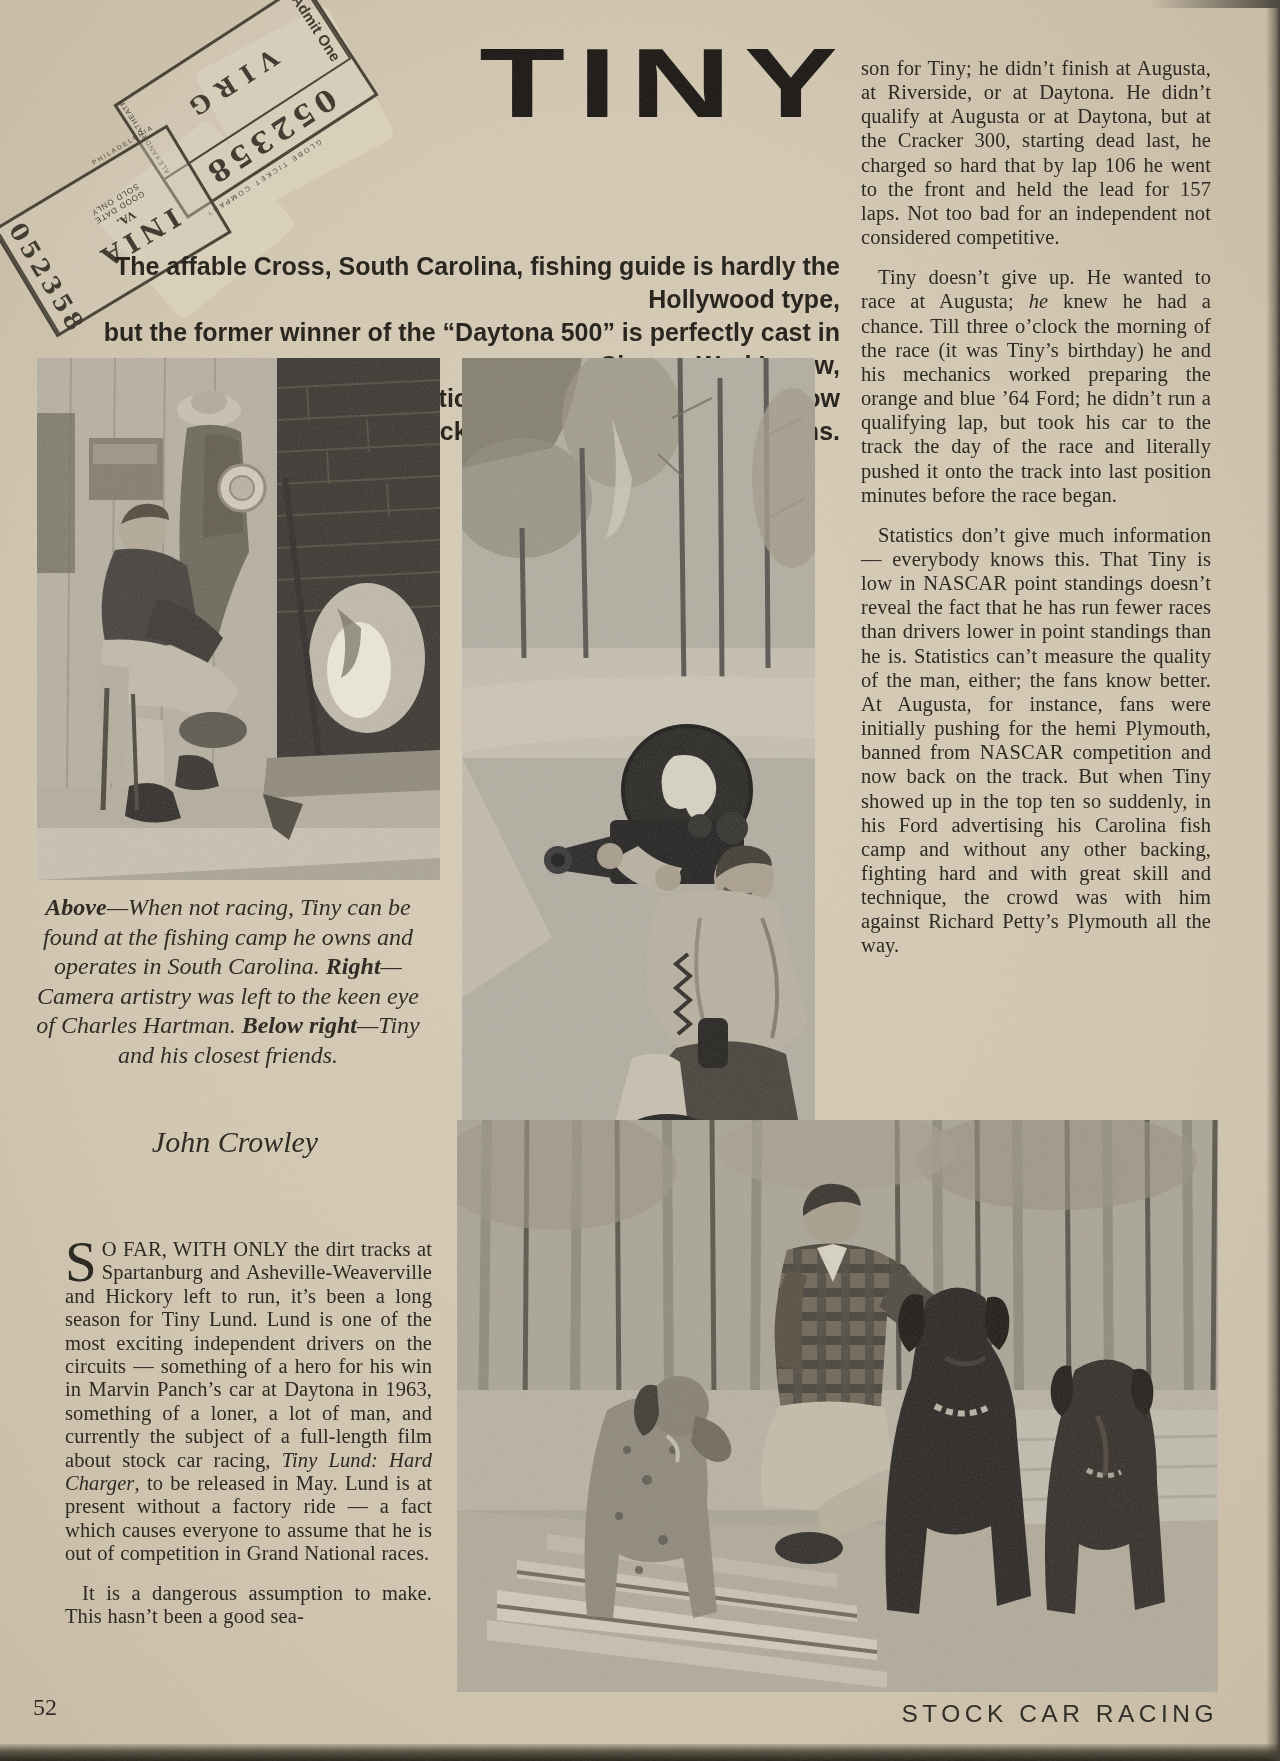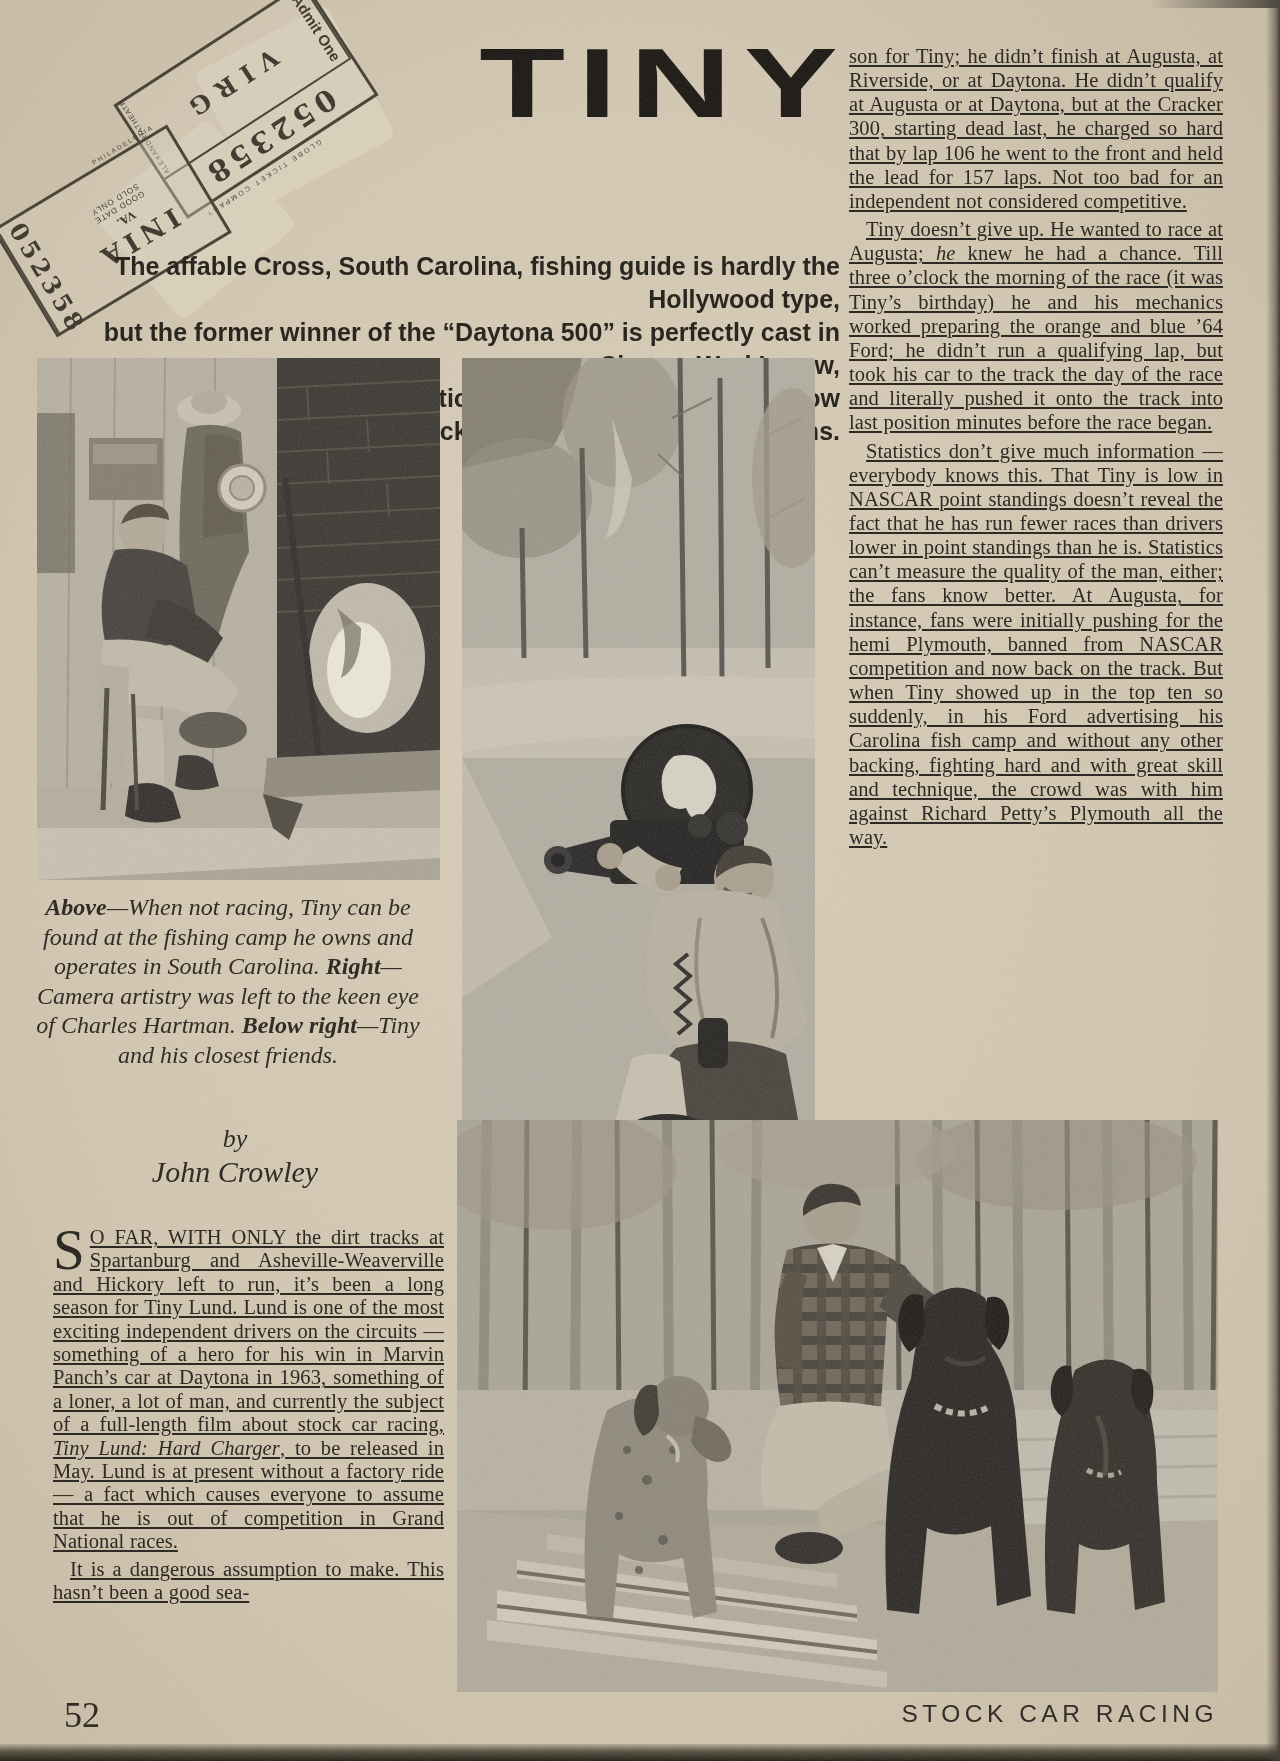--- a/index.html
+++ b/index.html
@@ -66,27 +66,27 @@
   .photo3{left:457px;top:1120px;width:761px;height:572px;}
   
   .caption{left:28px;top:893px;width:400px;text-align:center;font-style:italic;
     font-size:24px;line-height:29.5px;color:#2a251e;}
   .cap-label{font-weight:bold;}
   .byline{left:35px;top:1124px;width:400px;text-align:center;font-style:italic;color:#2a251e;}
   .byline .by{font-size:26px;line-height:30px;}
   .byline .author{font-size:30px;line-height:36px;}
   
   .col{text-align:justify;color:#26221c;letter-spacing:.1px;word-spacing:.5px;}
-  .col p{margin:4px;text-decoration:underline;}
+  .col p{margin:16px;}
   .left-col{left:49px;top:1222px;width:399px;font-size:20.5px;line-height:23.4px;}
   .right-col{left:845px;top:40px;width:382px;font-size:20.5px;line-height:24.15px;}
   .indent{text-indent:17px;}
   .dropcap{float:left;font-size:57px;line-height:44px;padding:2px 5px 0 0;color:#26221c;}
   
-  .pagenum{left:64px;top:1694px;font-size:36px;color:#2a261f;text-align:center;}
+  .pagenum{left:33px;top:1694px;font-size:24px;color:#2a261f;text-align:center;}
   .magname{left:0;top:1700px;width:1218px;text-align:right;font-family:"Liberation Sans",sans-serif;
     font-size:24.5px;letter-spacing:4.5px;color:#2a2620;}
 </style>
 </head>
 <body>
 
 <div class="page">
 
   <div class="abs ticket-zone">
     <div class="abs stub stub1"></div>
@@ -254,21 +254,20 @@
       <rect x="236" y="660" width="30" height="50" rx="8" fill="#1f1d1a"></rect>
       <rect width="353" height="783" filter="url(#g2)" opacity="0.16"></rect>
     </svg>
   </div>
 
   <div class="abs caption">
     <span class="cap-label">Above</span><span>—When not racing, Tiny can be found at the fishing camp he owns and operates in South Carolina. </span><span class="cap-label">Right</span><span>—Camera artistry was left to the keen eye of Charles Hartman. </span><span class="cap-label">Below right</span><span>—Tiny and his closest friends.</span>
   </div>
 
   <div class="abs byline">
-    <div class="by">by</div>
     <div class="author">John Crowley</div>
   </div>
 
   <div class="abs col left-col">
     <p><span class="dropcap">S</span><span>O FAR, WITH ONLY</span><span> the dirt tracks at Spartanburg and Asheville-Weaverville and Hickory left to run, it’s been a long season for Tiny Lund. Lund is one of the most exciting independent drivers on the circuits — something of a hero for his win in Marvin Panch’s car at Daytona in 1963, something of a loner, a lot of man, and currently the subject of a full-length film about stock car racing, </span><i>Tiny Lund: Hard Charger</i><span>, to be released in May. Lund is at present without a factory ride — a fact which causes everyone to assume that he is out of competition in Grand National races.</span></p>
     <p class="indent">It is a dangerous assumption to make. This hasn’t been a good sea-</p>
   </div>
 
   <div class="abs col right-col">
     <p>son for Tiny; he didn’t finish at Augusta, at Riverside, or at Daytona. He didn’t qualify at Augusta or at Daytona, but at the Cracker 300, starting dead last, he charged so hard that by lap 106 he went to the front and held the lead for 157 laps. Not too bad for an independent not considered competitive.</p>

